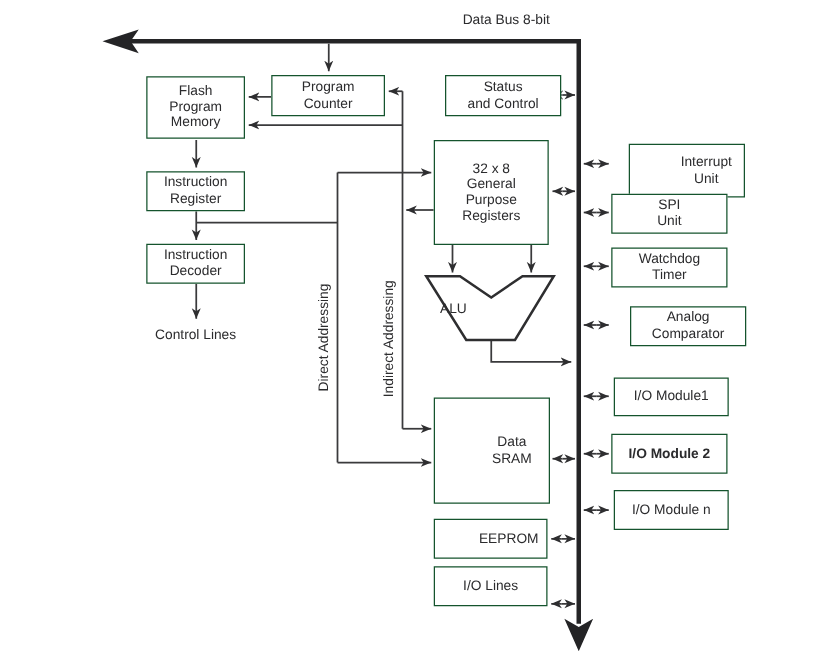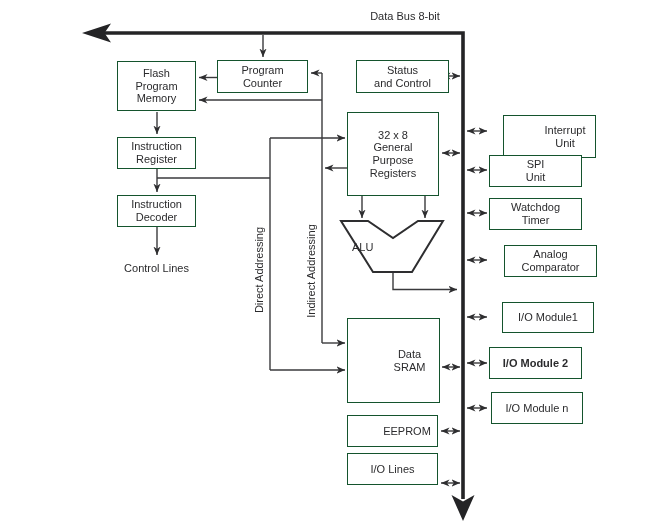--- a/index.html
+++ b/index.html
@@ -108,21 +108,21 @@
   <div class="box" style="left:347px; top:415px; width:91px; height:32px;padding-left:29px;">EEPROM</div>
   <div class="box" style="left:347px; top:453px; width:91px; height:32px;">I/O Lines</div>
   <div class="box" style="left:503px; top:115px; width:93px; height:43px;padding-left:31px;">Interrupt
 Unit</div>
   <div class="box" style="left:489px; top:155px; width:93px; height:32px;">SPI
 Unit</div>
   <div class="box" style="left:489px; top:198px; width:93px; height:32px;">Watchdog
 Timer</div>
   <div class="box" style="left:489px; top:245px; width:93px; height:32px;margin-left:15px;">Analog
 Comparator</div>
-  <div class="box" style="left:502px; top:302px; width:92px; height:31px;">I/O Module1</div>
+  <div class="box" style="left:491px; top:302px; width:92px; height:31px;">I/O Module1</div>
   <div class="box" style="left:489px; top:347px; width:93px; height:32px;font-weight:bold;">I/O Module 2</div>
   <div class="box" style="left:491px; top:392px; width:92px; height:32px;">I/O Module n</div>
 
   <div class="lbl" style="left:352px; top:241px; width:50px; text-align:left;">ALU</div>
 
   <div class="lbl" style="left:117px; top:262px; width:79px; text-align:center;">Control Lines</div>
   <div class="lbl rot" style="left:199px; top:264px; width:120px;">Direct Addressing</div>
   <div class="lbl rot" style="left:246px; top:265px; width:130px;">Indirect Addressing</div>
 
 </div>

